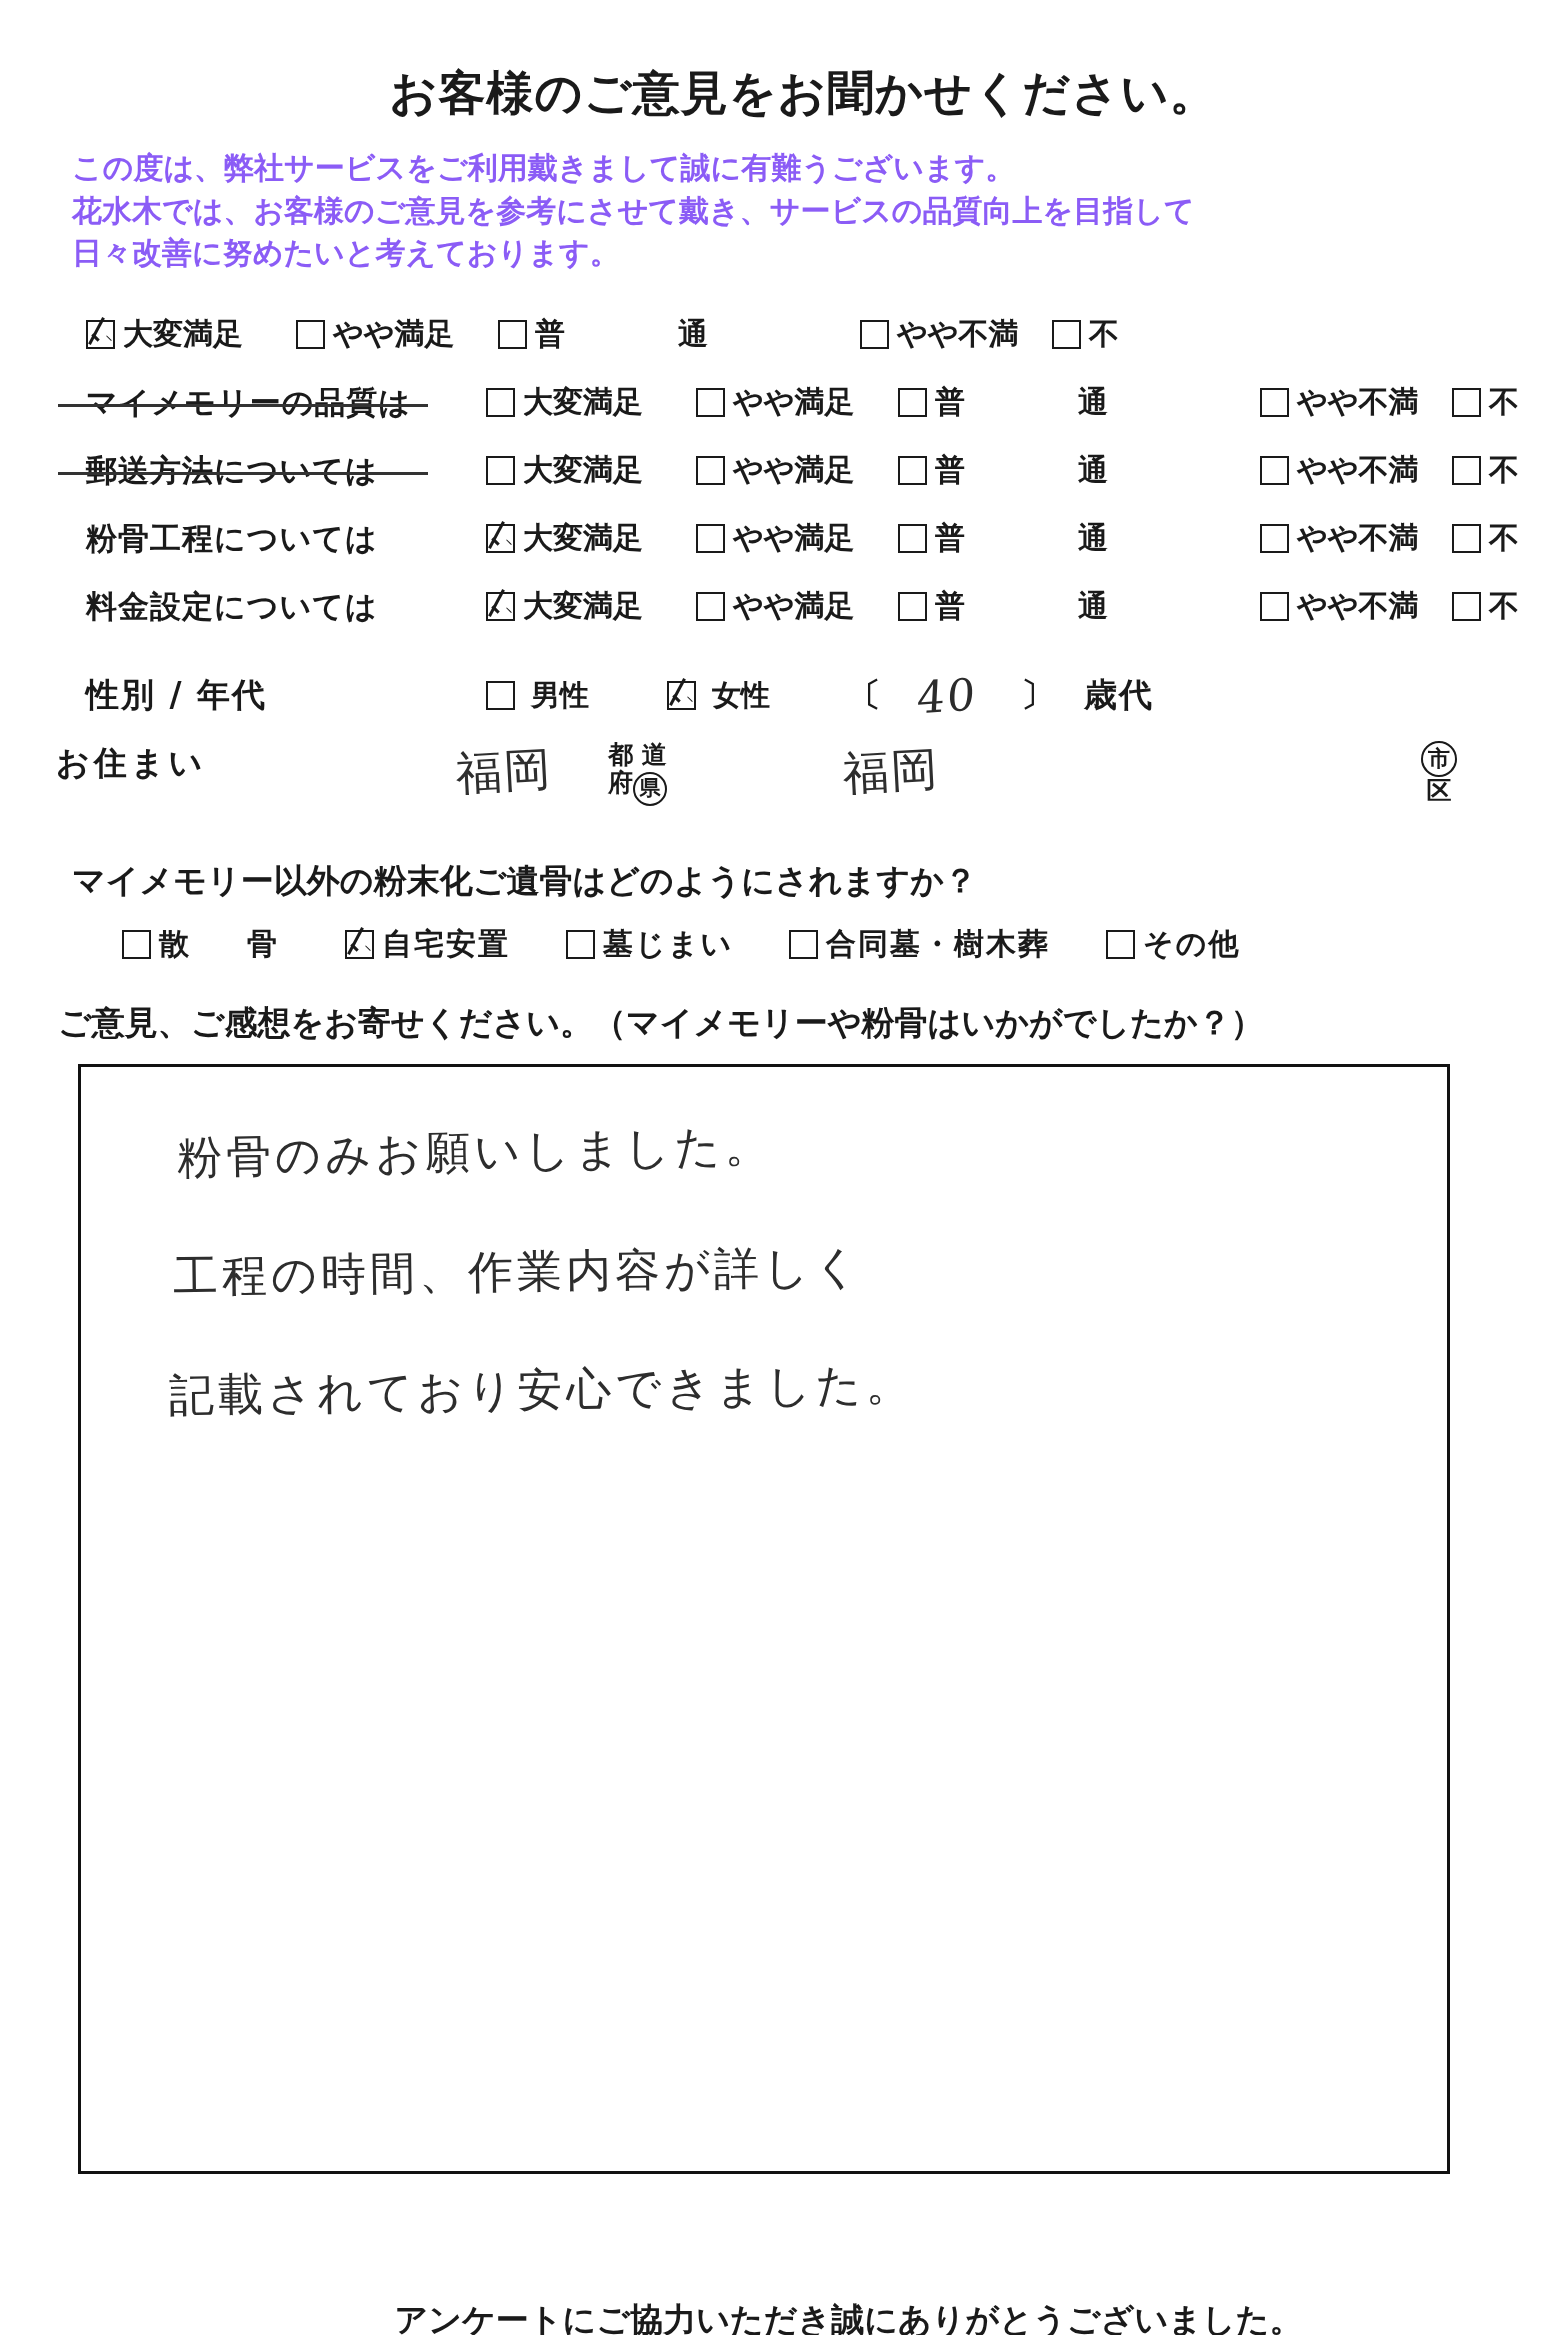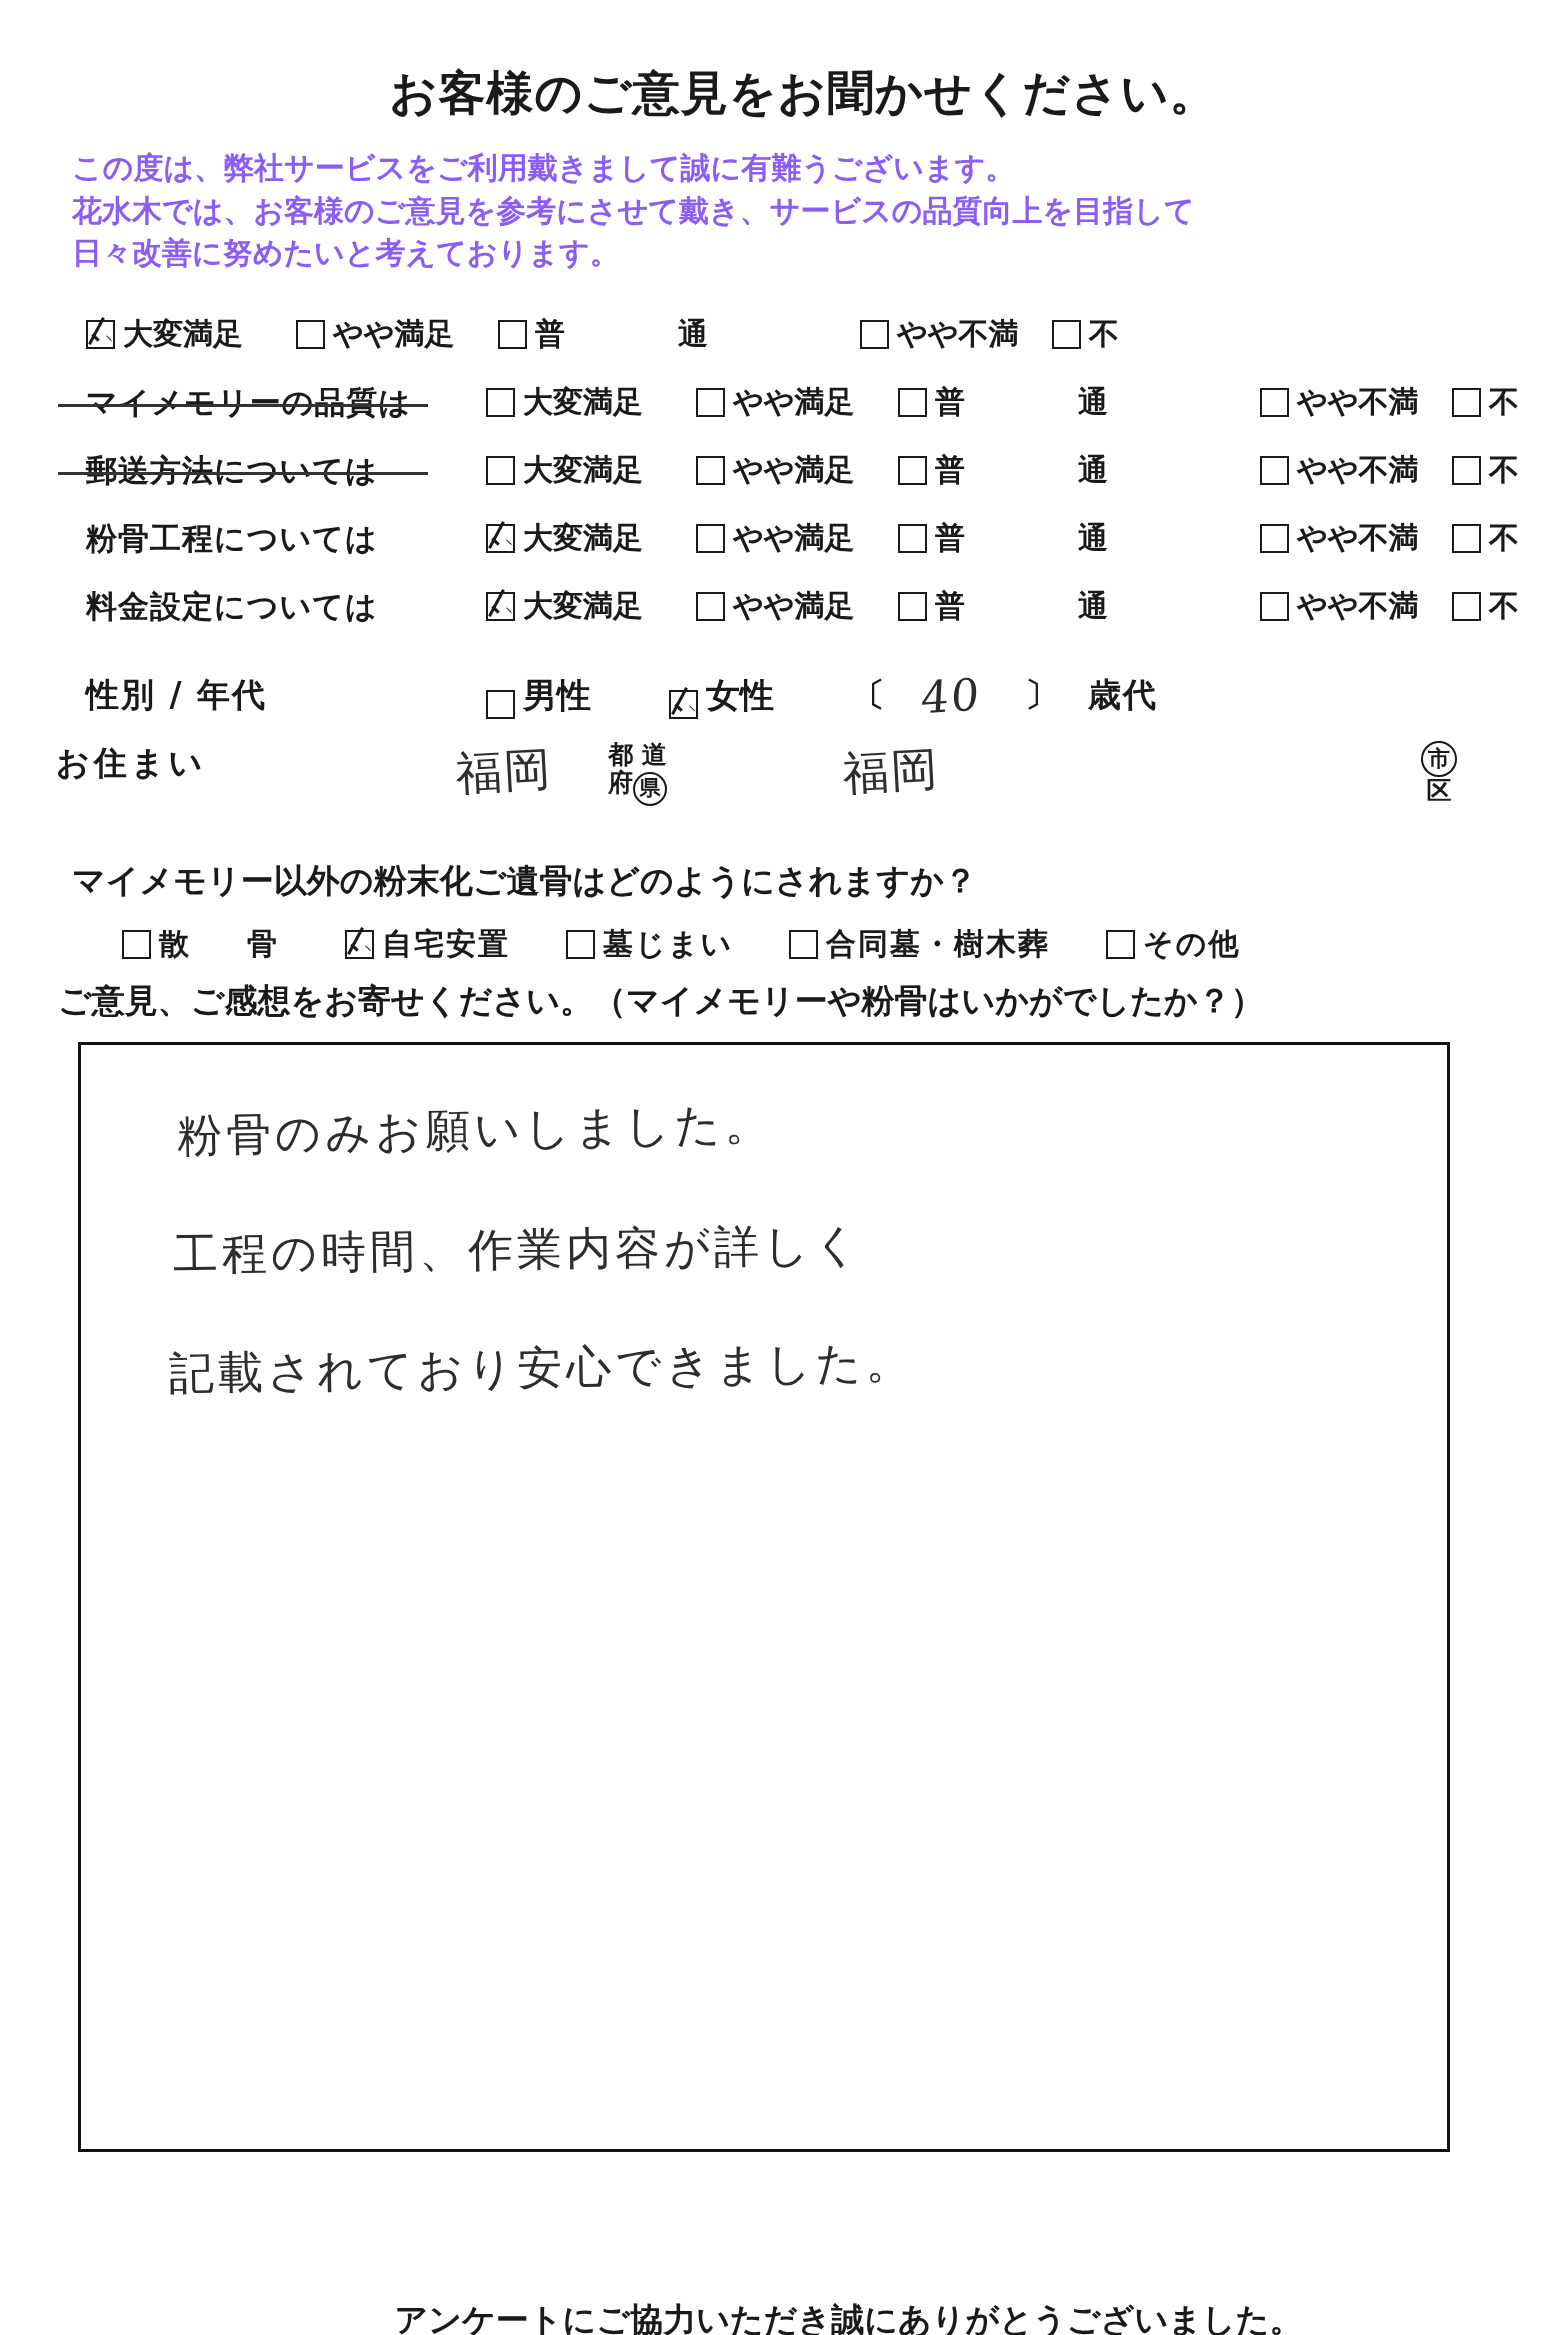--- a/index.html
+++ b/index.html
@@ -132,21 +132,21 @@
   .grow {
     display: flex;
     align-items: center;
     height: 78px;
     margin-top: 16px;
     padding-left: 86px;
     font-size: 33px;
     font-weight: bold;
   }
   .grow .qlabel { width: 400px; flex: 0 0 400px; letter-spacing: 2px;}
-  .gopt { display: flex; align-items: flex-end; margin-right: 78px; font-size: 34px;}
+  .gopt { display: flex; align-items: center; margin-right: 78px; font-size: 29px; gap: 8px;}
   .age-bracket { font-size: 33px; letter-spacing: 2px; display: flex; align-items: center;}
   .hand-age {
     font-family: "DejaVu Serif", serif;
     font-size: 44px;
     font-weight: normal;
     color: #2b2b2b;
     padding: 0 44px 0 34px;
     transform: rotate(-4deg) skewX(-7deg);
     display: inline-block;
   }
@@ -223,21 +223,21 @@
     align-items: center;
     padding-left: 86px;
     margin-top: 20px;
     font-size: 32px;
     font-weight: bold;
   }
   .optline .opt { margin-right: 20px; letter-spacing: 2px; margin-left: 36px; }
   .sp { letter-spacing: 14px; }
 
   .comment-prompt {
-    margin-top: 14px;
+    margin-top: 36px;
     padding-left: 58px;
     font-size: 33px;
     font-weight: bold;
     white-space: nowrap;
   }
 
   
   .commentbox {
     position: relative;
     margin: 18px 0 0 78px;

